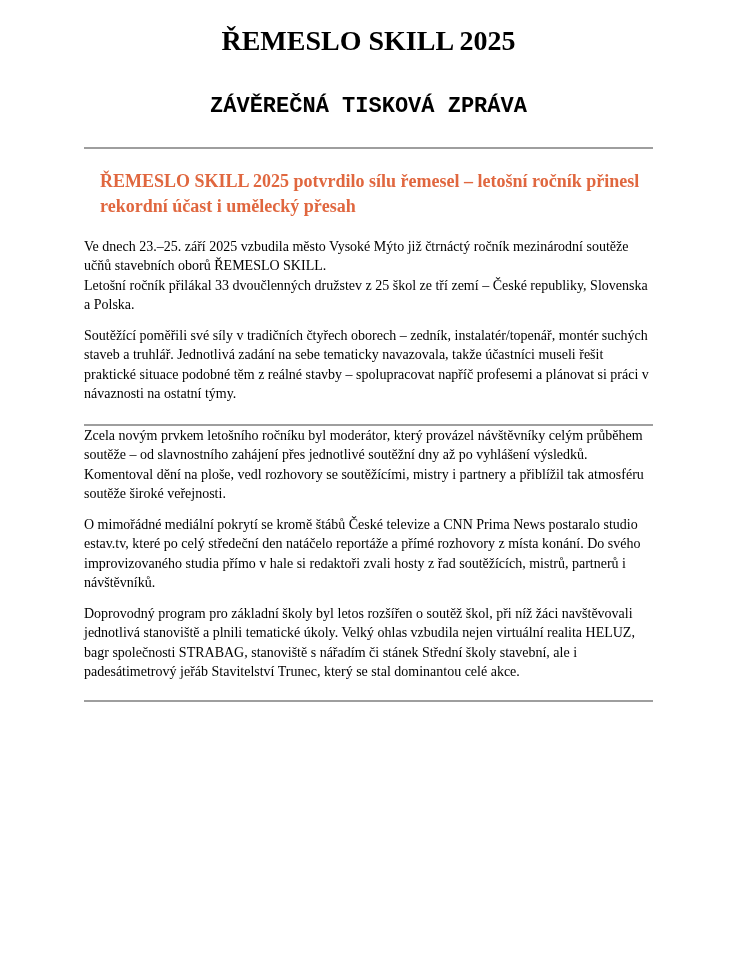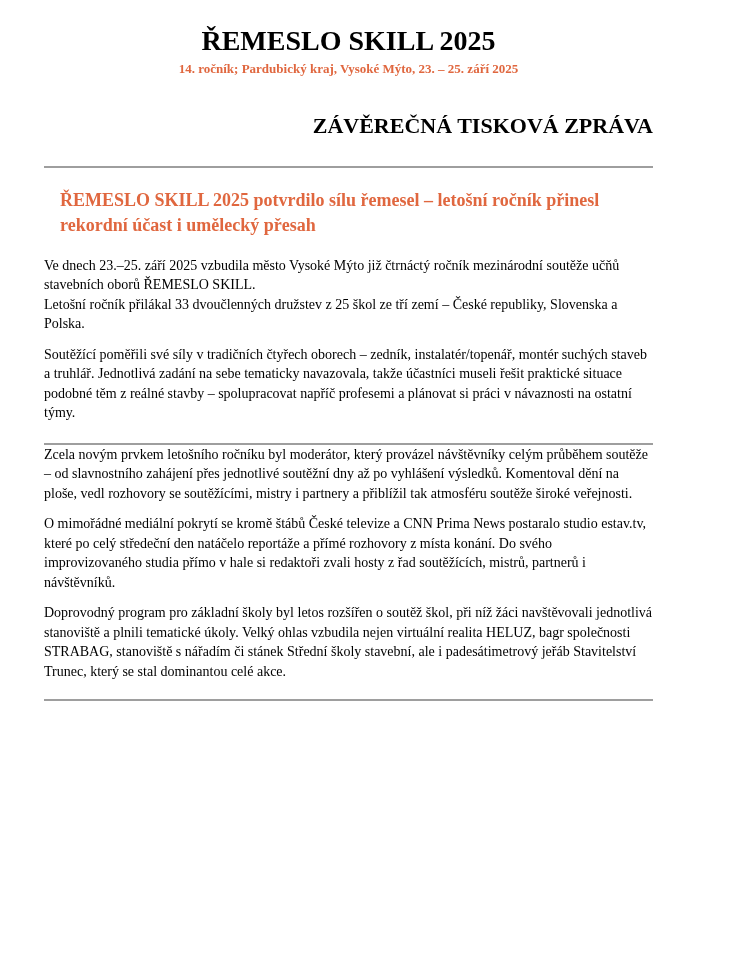--- a/index.html
+++ b/index.html
@@ -9,46 +9,47 @@
   }
   * { box-sizing: border-box; }
   html, body { margin: 0; padding: 0; background: #ffffff; }
   .page {
     width: 737px;
     height: 974px;
     margin: 0 auto;
     background: #ffffff;
     color: var(--ink);
     font-family: "Liberation Serif", "DejaVu Serif", serif;
-    padding: 24px 84px 0 44px;
+    padding: 24px 84px 0 84px;
     overflow: hidden;
   }
   .doc-title {
     margin: 0;
     text-align: center;
     font-size: 28px;
     font-weight: bold;
     line-height: 1.2;
     color: var(--ink);
   }
   .doc-subtitle {
     margin: 3px 0 0 0;
     text-align: center;
     color: var(--accent);
     font-weight: bold;
     font-size: 13px;
     line-height: 16px;
   }
   .report-title {
     margin: 36px 0 0 0;
-    text-align: right;
+    text-align: center;
     font-size: 22px;
     font-weight: bold;
     line-height: 1.2;
     color: var(--ink);
+    font-family: Liberation Mono, monospace;
   }
   .divider {
     border: none;
     border-top: 2px solid var(--divider);
     margin: 0;
     height: 0;
   }
   .divider-top    { margin-top: 27px; }
   .divider-middle { margin-top: 20px; }
   .divider-bottom { margin-top: 18px; }
@@ -69,21 +70,20 @@
   .para b { font-weight: normal; }
 </style>
 </head>
 <body>
 
 <div class="page">
 
   <h1 class="doc-title">ŘEMESLO SKILL 2025</h1>
 
 
-  <p class="doc-subtitle">14. ročník; Pardubický kraj, Vysoké Mýto, 23. – 25. září 2025</p>
 
   <h2 class="report-title">ZÁVĚREČNÁ TISKOVÁ ZPRÁVA</h2>
 
   <hr class="divider divider-top">
 
   <h3 class="section-heading">ŘEMESLO SKILL 2025 potvrdilo sílu řemesel – letošní ročník přinesl rekordní účast i umělecký přesah</h3>
 
   <p class="para"><span>Ve dnech </span><b>23.–25. září 2025</b><span> vzbudila město </span><b>Vysoké Mýto</b><span> již </span><b>čtrnáctý ročník mezinárodní soutěže učňů stavebních oborů ŘEMESLO SKILL</b><span>.
 </span><span>Letošní ročník přilákal </span><b>33 dvoučlenných družstev z 25 škol</b><span> ze </span><b>tří zemí – České republiky, Slovenska a Polska</b><span>.</span></p>
 

